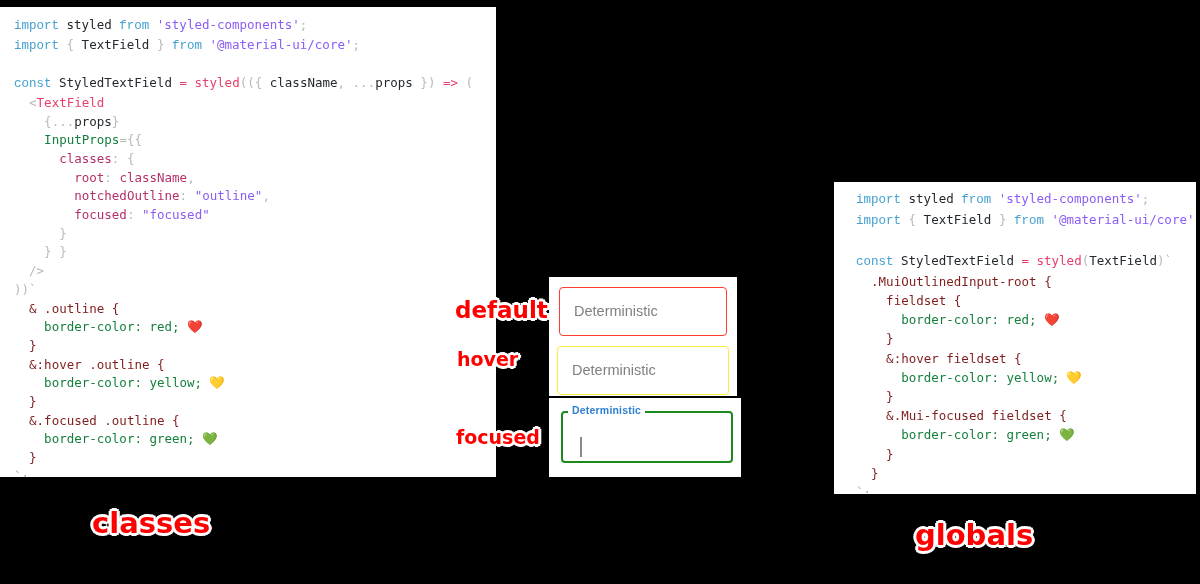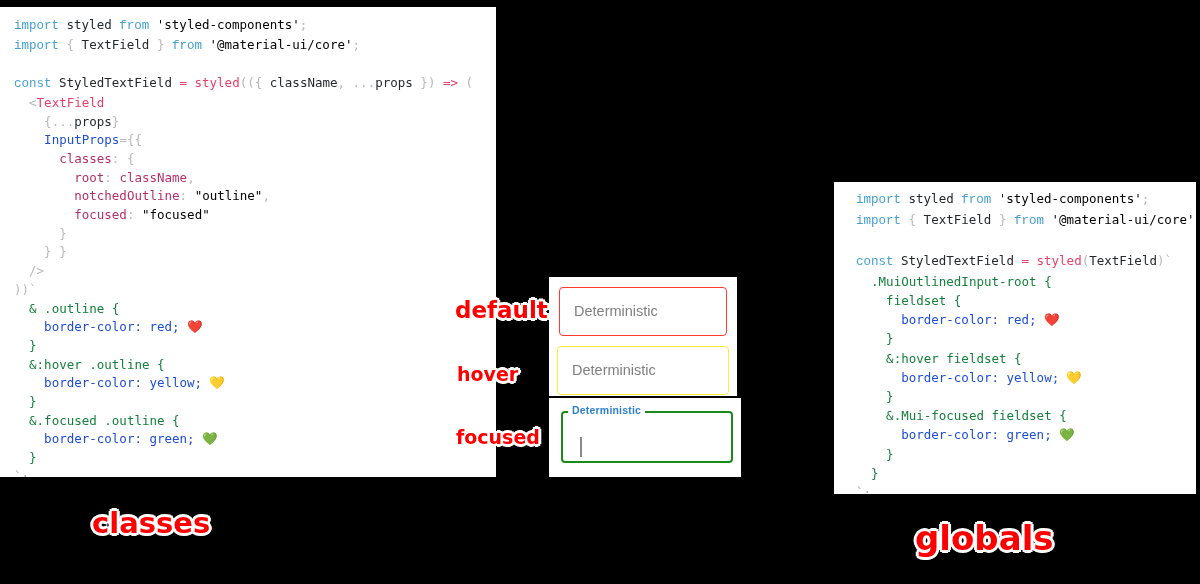--- a/index.html
+++ b/index.html
@@ -27,27 +27,27 @@
     white-space: pre;
   }
   .code-line {
     white-space: pre;
   }
 
   
   .t-kw      { color: #43a0d0; font-family: Liberation Mono, monospace; }         
   .t-plain   { color: #24292e; }         
   .t-punct   { color: #b9b9b9; }         
-  .t-str     { color: #000000; }         
+  .t-str     { color: #8b5cf6; }         
   .t-op      { color: #e8406a; }         
   .t-fn      { color: #e8406a; }         
   .t-tag     { color: #e8406a; }         
-  .t-prop    { color: #1d4ed8; text-align: center; }         
+  .t-prop    { color: #15803d; text-align: center; }         
   .t-key     { color: #b5306a; }         
-  .t-sel     { color: #15803d; }
+  .t-sel     { color: #7f1d1d; }
   .t-grey    { color: #a8a8a8; }
 
   
   #panel-classes {
     left: 0px;
     top: 7px;
     width: 496px;
     height: 470px;
   }
   #panel-classes .code-lines {
@@ -163,24 +163,24 @@
     white-space: nowrap;
     text-shadow:
        2px  0   0 #ffffff,  -2px  0   0 #ffffff,
        0    2px 0 #ffffff,   0   -2px 0 #ffffff,
        2px  2px 0 #ffffff,  -2px  2px 0 #ffffff,
        2px -2px 0 #ffffff,  -2px -2px 0 #ffffff,
        3px  0   0 #ffffff,  -3px  0   0 #ffffff,
        0    3px 0 #ffffff,   0   -3px 0 #ffffff;
   }
   #callout-default  { left: 455px; top: 297px; font-size: 23px; }
-  #callout-hover    { left: 457px; top: 363px; font-size: 19px; }
+  #callout-hover    { left: 457px; top: 348px; font-size: 19px; }
   #callout-focused  { left: 456px; top: 426px; font-size: 19px; }
   #callout-classes  { left: 92px;  top: 506px; font-size: 29px; }
-  #callout-globals  { left: 915px; top: 518px; font-size: 34px; }
+  #callout-globals  { left: 915px; top: 518px; font-size: 29px; }
 
   .emoji { font-family: "DejaVu Sans", sans-serif; }
 </style>
 </head>
 <body>
 
 <div class="code-panel" id="panel-classes">
   <div class="code-lines" id="left-code"><div class="code-line"><span class="t-kw">import</span><span class="t-plain"> </span><span class="t-plain">styled</span><span class="t-plain"> </span><span class="t-kw">from</span><span class="t-plain"> </span><span class="t-str">'styled-components'</span><span class="t-punct">;</span></div><div class="code-line"><span class="t-kw">import</span><span class="t-plain"> </span><span class="t-punct">{</span><span class="t-plain"> TextField </span><span class="t-punct">}</span><span class="t-plain"> </span><span class="t-kw">from</span><span class="t-plain"> </span><span class="t-str">'@material-ui/core'</span><span class="t-punct">;</span></div><div class="code-line">&nbsp;</div><div class="code-line"><span class="t-kw">const</span><span class="t-plain"> StyledTextField </span><span class="t-op">=</span><span class="t-plain"> </span><span class="t-fn">styled</span><span class="t-punct">((</span><span class="t-punct">{ </span><span class="t-plain">className</span><span class="t-punct">, </span><span class="t-punct">...</span><span class="t-plain">props</span><span class="t-punct"> }</span><span class="t-punct">) </span><span class="t-op">=&gt;</span><span class="t-punct"> (</span></div><div class="code-line"><span class="t-punct">  &lt;</span><span class="t-tag">TextField</span></div><div class="code-line"><span class="t-punct">    {</span><span class="t-punct">...</span><span class="t-plain">props</span><span class="t-punct">}</span></div><div class="code-line"><span class="t-plain">    </span><span class="t-prop">InputProps</span><span class="t-punct">={{</span></div><div class="code-line"><span class="t-plain">      </span><span class="t-key">classes</span><span class="t-punct">: {</span></div><div class="code-line"><span class="t-plain">        </span><span class="t-key">root</span><span class="t-punct">: </span><span class="t-key">className</span><span class="t-punct">,</span></div><div class="code-line"><span class="t-plain">        </span><span class="t-key">notchedOutline</span><span class="t-punct">: </span><span class="t-str">"outline"</span><span class="t-punct">,</span></div><div class="code-line"><span class="t-plain">        </span><span class="t-key">focused</span><span class="t-punct">: </span><span class="t-str">"focused"</span></div><div class="code-line"><span class="t-punct">      }</span></div><div class="code-line"><span class="t-punct">    } }</span></div><div class="code-line"><span class="t-punct">  /&gt;</span></div><div class="code-line"><span class="t-punct">))`</span></div><div class="code-line"><span class="t-sel">  &amp; .outline {</span></div><div class="code-line"><span class="t-prop">    border-color: red; </span><span class="emoji">❤️</span></div><div class="code-line"><span class="t-sel">  }</span></div><div class="code-line"><span class="t-sel">  &amp;:hover .outline {</span></div><div class="code-line"><span class="t-prop">    border-color: yellow; </span><span class="emoji">💛</span></div><div class="code-line"><span class="t-sel">  }</span></div><div class="code-line"><span class="t-sel">  &amp;.focused .outline {</span></div><div class="code-line"><span class="t-prop">    border-color: green; </span><span class="emoji">💚</span></div><div class="code-line"><span class="t-sel">  }</span></div><div class="code-line"><span class="t-grey">`;</span></div></div>
 </div>
 

